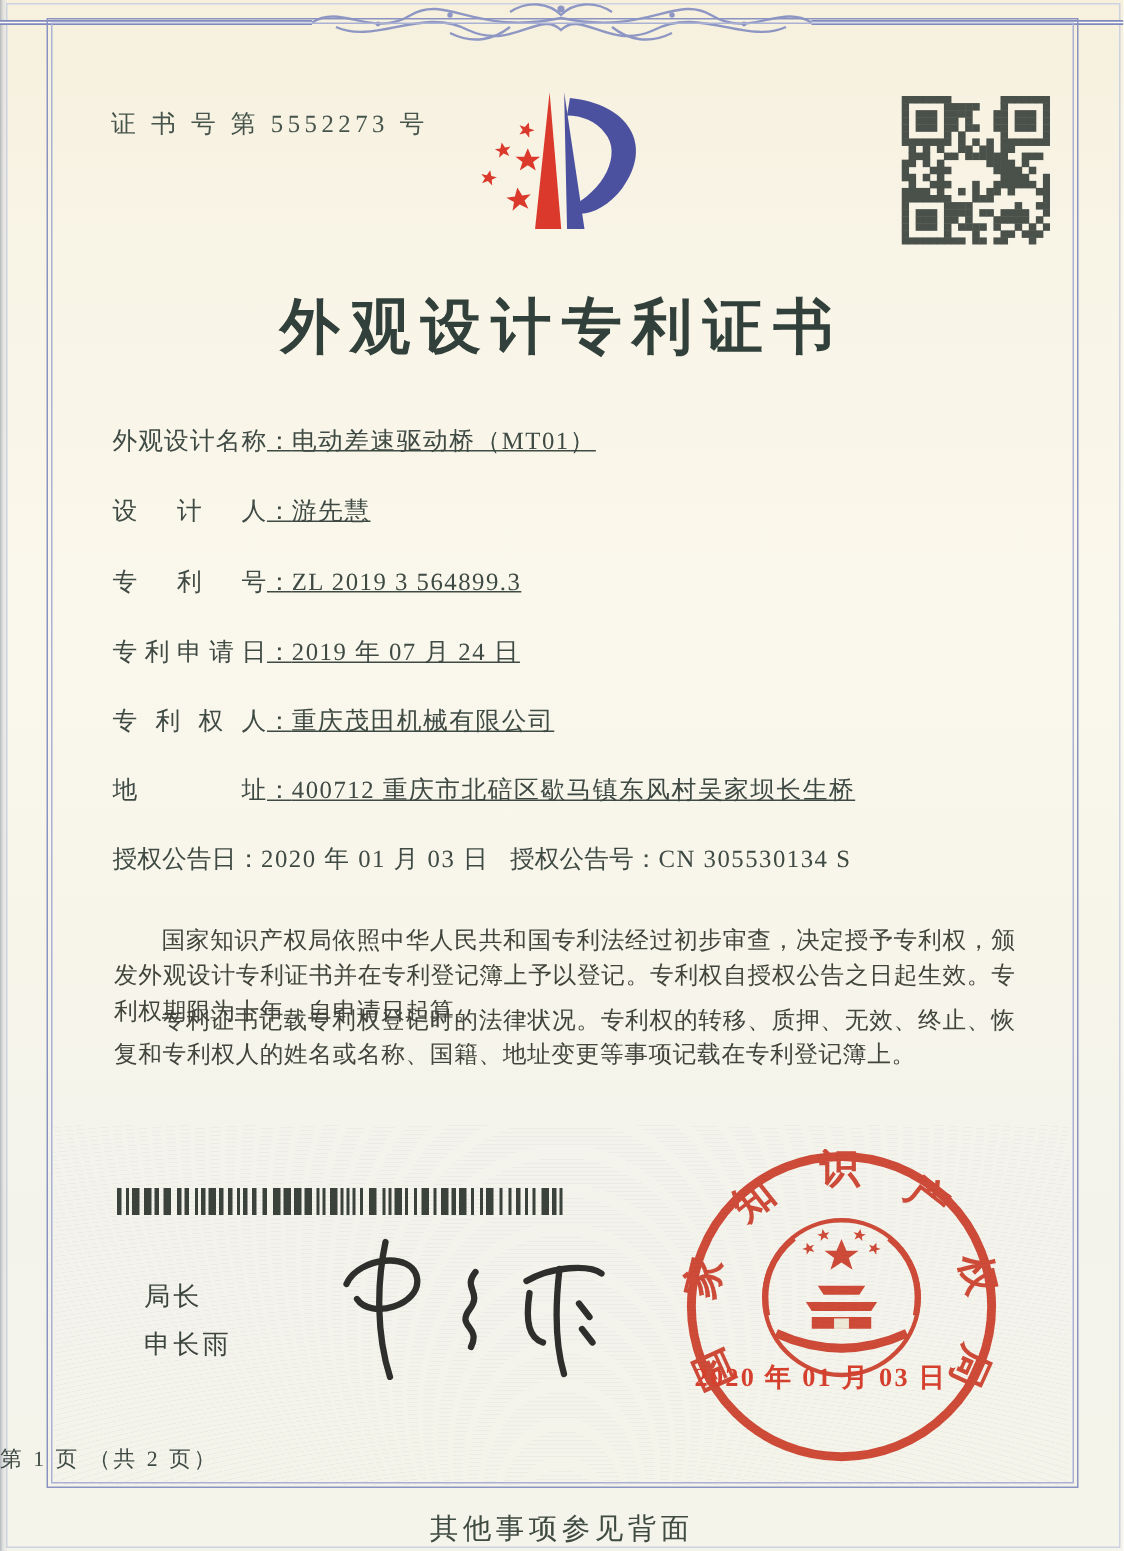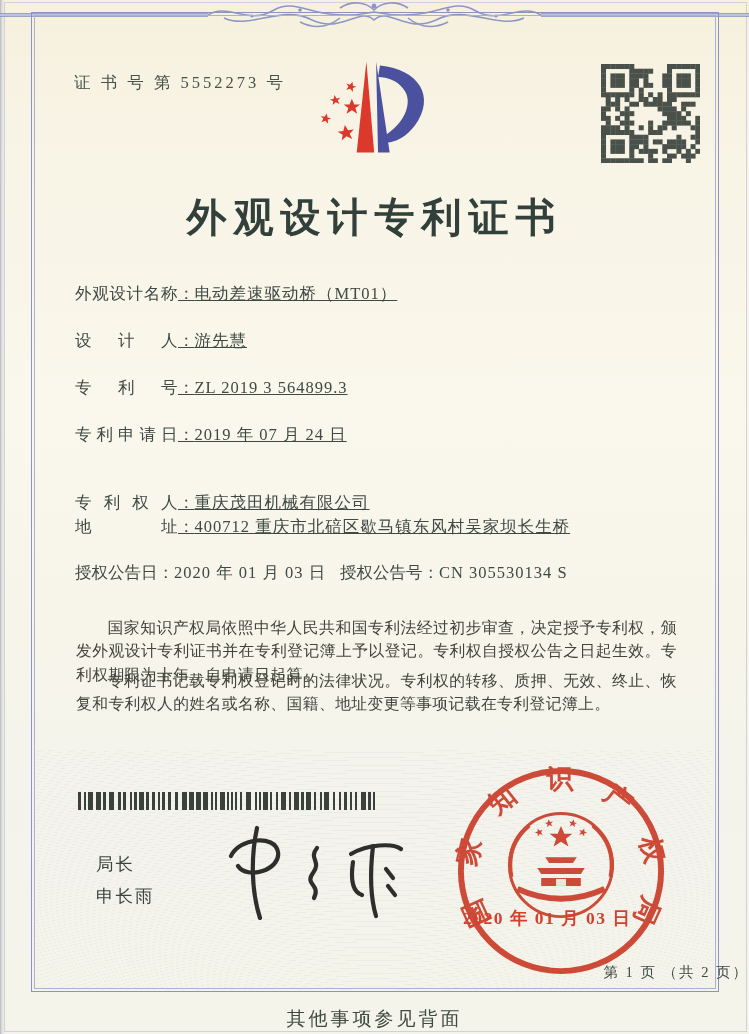--- a/index.html
+++ b/index.html
@@ -30,21 +30,21 @@
   .grant-no{position:absolute;left:265px;top:0;}
   .para{position:absolute;left:76px;width:601px;font-size:15.8px;line-height:23.3px;
         color:#41453b;text-align:justify;text-indent:2em;letter-spacing:.4px;}
   .barcode{position:absolute;left:78px;top:792px;}
   .signer{position:absolute;left:96px;font-size:17.5px;color:#3b443d;letter-spacing:2px;}
   .signature{position:absolute;left:205px;top:822px;}
   .seal{position:absolute;left:452px;top:766px;width:218px;height:218px;opacity:.93;
         mix-blend-mode:multiply;}
   .seal-date{position:absolute;left:463px;top:906px;font-size:17.5px;font-weight:bold;
         color:#d5402e;letter-spacing:1.5px;white-space:nowrap;}
-  .page-num{position:absolute;left:0;right:0;top:963px;text-align:right;
+  .page-num{position:absolute;left:0;right:0;top:963px;text-align:left;
         font-size:14.5px;letter-spacing:2px;color:#3e4a43;}
   .back-note{position:absolute;left:0;right:0;top:1006px;text-align:center;
         font-size:19px;letter-spacing:3px;color:#3f4a40;}
   .ornament{position:absolute;left:0;top:0;}
 </style>
 </head>
 <body>
 
 <div class="page">
   <div class="page-edge"></div>
@@ -340,21 +340,21 @@
   </div>
   <div class="field" style="top:330px">
     <span class="flabel">设计人</span><span>：</span><span class="fvalue">游先慧</span>
   </div>
   <div class="field" style="top:377px">
     <span class="flabel">专利号</span><span>：</span><span class="fvalue">ZL 2019 3 564899.3</span>
   </div>
   <div class="field" style="top:424px">
     <span class="flabel">专利申请日</span><span>：</span><span class="fvalue">2019 年 07 月 24 日</span>
   </div>
-  <div class="field" style="top:492px">
+  <div class="field" style="top:470px">
     <span class="flabel">专利权人</span><span>：</span><span class="fvalue">重庆茂田机械有限公司</span>
   </div>
   <div class="field" style="top:516px">
     <span class="flabel">地址</span><span>：</span><span class="fvalue">400712 重庆市北碚区歇马镇东风村吴家坝长生桥</span>
   </div>
 
   <div class="grant-row">
     <span>授权公告日</span><span>：</span><span class="fvalue">2020 年 01 月 03 日</span>
     <span class="grant-no">
       <span>授权公告号</span><span>：</span><span class="fvalue">CN 305530134 S</span>

